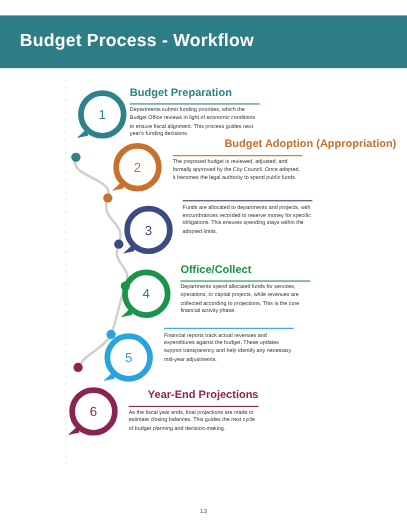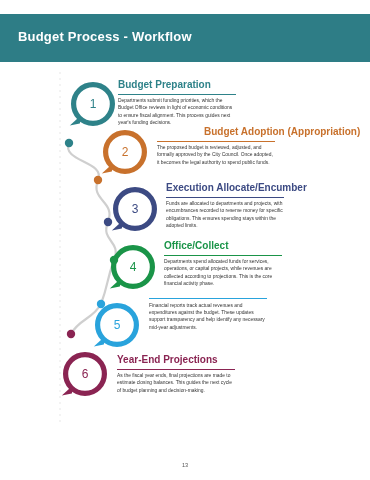--- a/index.html
+++ b/index.html
@@ -14,21 +14,21 @@
     position:absolute;left:0;top:0;width:370px;height:480px;
     background:#ffffff;
   }
   
   .header-bar{
     position:absolute;left:0;top:14px;width:370px;height:48px;
     background:#2e7d86;
   }
   .header-title{
     position:absolute;left:18px;top:29px;
-    font-size:13px;font-weight:bold;color:#ffffff;
+    font-size:16px;font-weight:bold;color:#ffffff;
     letter-spacing:0.2px;white-space:nowrap;
   }
   
   .diagram{
     position:absolute;left:0;top:62px;width:370px;height:395px;
   }
   .diagram svg{position:absolute;left:0;top:0;}
   
   .step-text{position:absolute;}
   .step-title{
@@ -95,35 +95,34 @@
           <div class="step-title" style="color: rgb(46, 130, 137);">Budget Preparation</div>
           <div class="step-rule" style="background: rgb(46, 130, 137);"></div>
           <div class="step-body">Departments submit funding priorities, which the Budget Office reviews in light of economic conditions to ensure fiscal alignment. This process guides next year's funding decisions.</div>
         </div>
         <div class="step-text" style="left: 157px; top: 64px; width: 118px;">
           <div class="step-title" style="color: rgb(200, 113, 44); padding-left: 47px;">Budget Adoption (Appropriation)</div>
           <div class="step-rule" style="background: rgb(200, 113, 44);"></div>
           <div class="step-body">The proposed budget is reviewed, adjusted, and formally approved by the City Council. Once adopted, it becomes the legal authority to spend public funds.</div>
         </div>
         <div class="step-text" style="left: 166px; top: 120px; width: 118px;">
-          <div class="step-title" style="color: rgb(60, 74, 131);">Execution Allocate/Encumber</div>
           <div class="step-rule" style="background: rgb(60, 74, 131);"></div>
           <div class="step-body">Funds are allocated to departments and projects, with encumbrances recorded to reserve money for specific obligations. This ensures spending stays within the adopted limits.</div>
         </div>
         <div class="step-text" style="left: 164px; top: 178px; width: 118px;">
           <div class="step-title" style="color: rgb(26, 148, 72);">Office/Collect</div>
           <div class="step-rule" style="background: rgb(26, 148, 72);"></div>
           <div class="step-body">Departments spend allocated funds for services, operations, or capital projects, while revenues are collected according to projections. This is the core financial activity phase.</div>
         </div>
         <div class="step-text" style="left: 149px; top: 236px; width: 118px;">
           <div class="step-rule" style="background: rgb(41, 163, 220);"></div>
           <div class="step-body">Financial reports track actual revenues and expenditures against the budget. These updates support transparency and help identify any necessary mid-year adjustments.</div>
         </div>
         <div class="step-text" style="left: 117px; top: 292px; width: 118px;">
-          <div class="step-title" style="color: rgb(138, 36, 82);">Year-End Projections</div>
+          <div class="step-title" style="color: rgb(138, 36, 82); text-align: right;">Year-End Projections</div>
           <div class="step-rule" style="background: rgb(138, 36, 82);"></div>
           <div class="step-body">As the fiscal year ends, final projections are made to estimate closing balances. This guides the next cycle of budget planning and decision-making.</div>
         </div>
       </div>
   </div>
 
   <div class="page-number">13</div>
 </div>
 
 </body></html>

